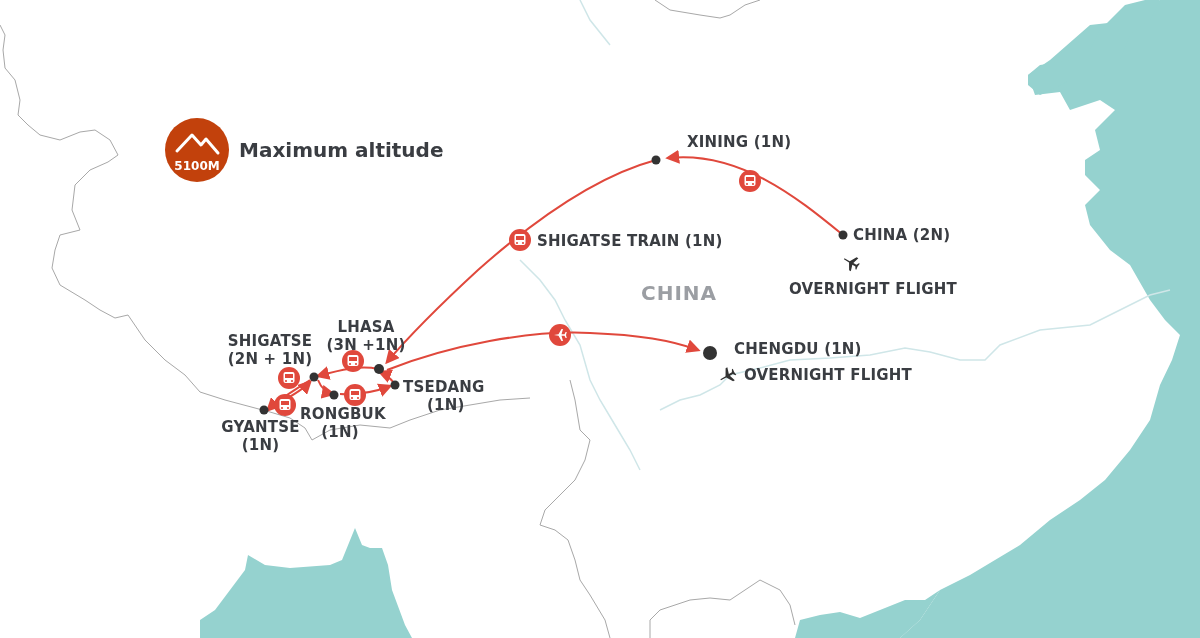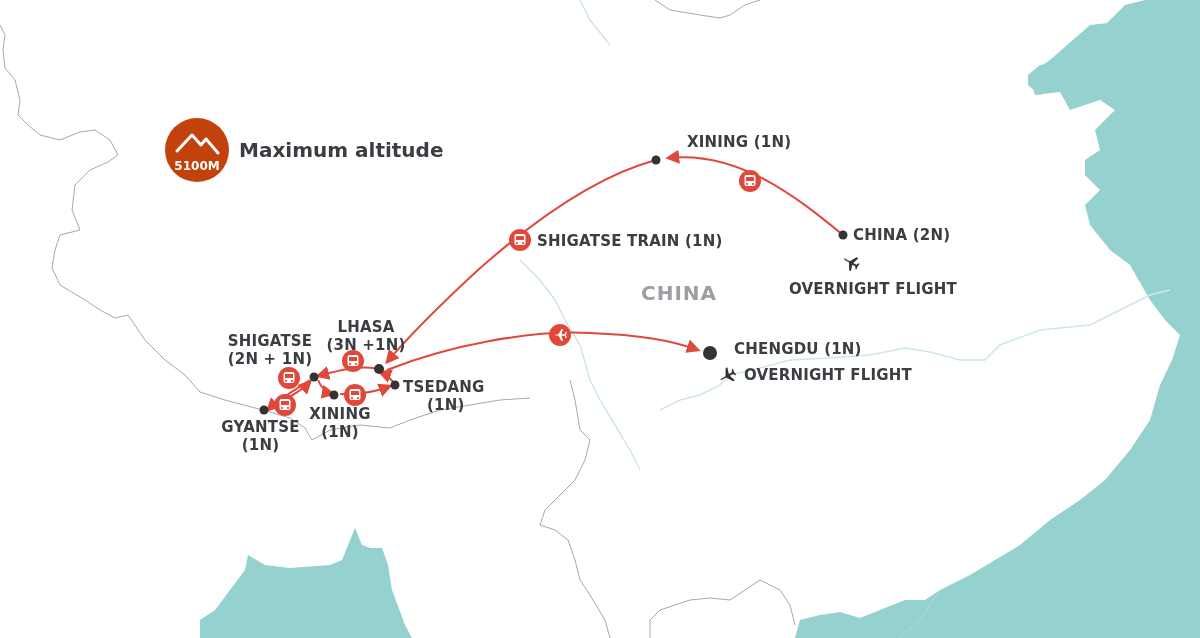--- a/index.html
+++ b/index.html
@@ -120,21 +120,21 @@
 
   <div class="lbl center" style="left:326px; top:318px; width:80px;">
     <div>LHASA</div>
     <div>(3N +1N)</div>
   </div>
   <div class="lbl center" style="left:225px; top:332px; width:90px;">
     <div>SHIGATSE</div>
     <div>(2N + 1N)</div>
   </div>
   <div class="lbl center" style="left:300px; top:405px; width:80px;">
-    <div>XINING</div>
+    <div>RONGBUK</div>
     <div>(1N)</div>
   </div>
   <div class="lbl center" style="left:213px; top:418px; width:95px;">
     <div>GYANTSE</div>
     <div>(1N)</div>
   </div>
   <div class="lbl" style="left:403px; top:378px;">
     <div>TSEDANG</div>
     <div style="padding-left:24px;">(1N)</div>
   </div>

